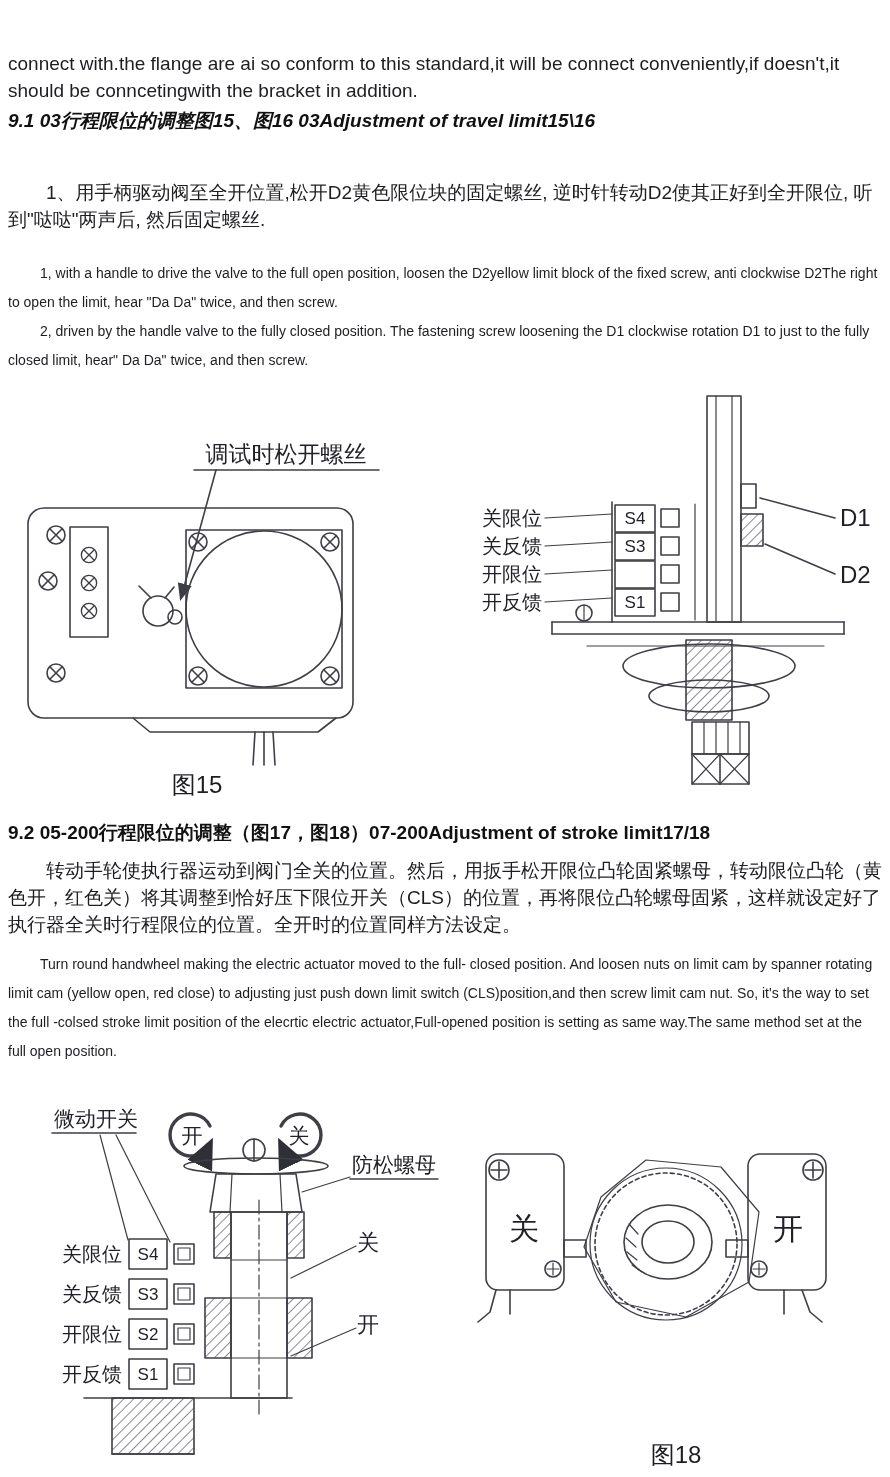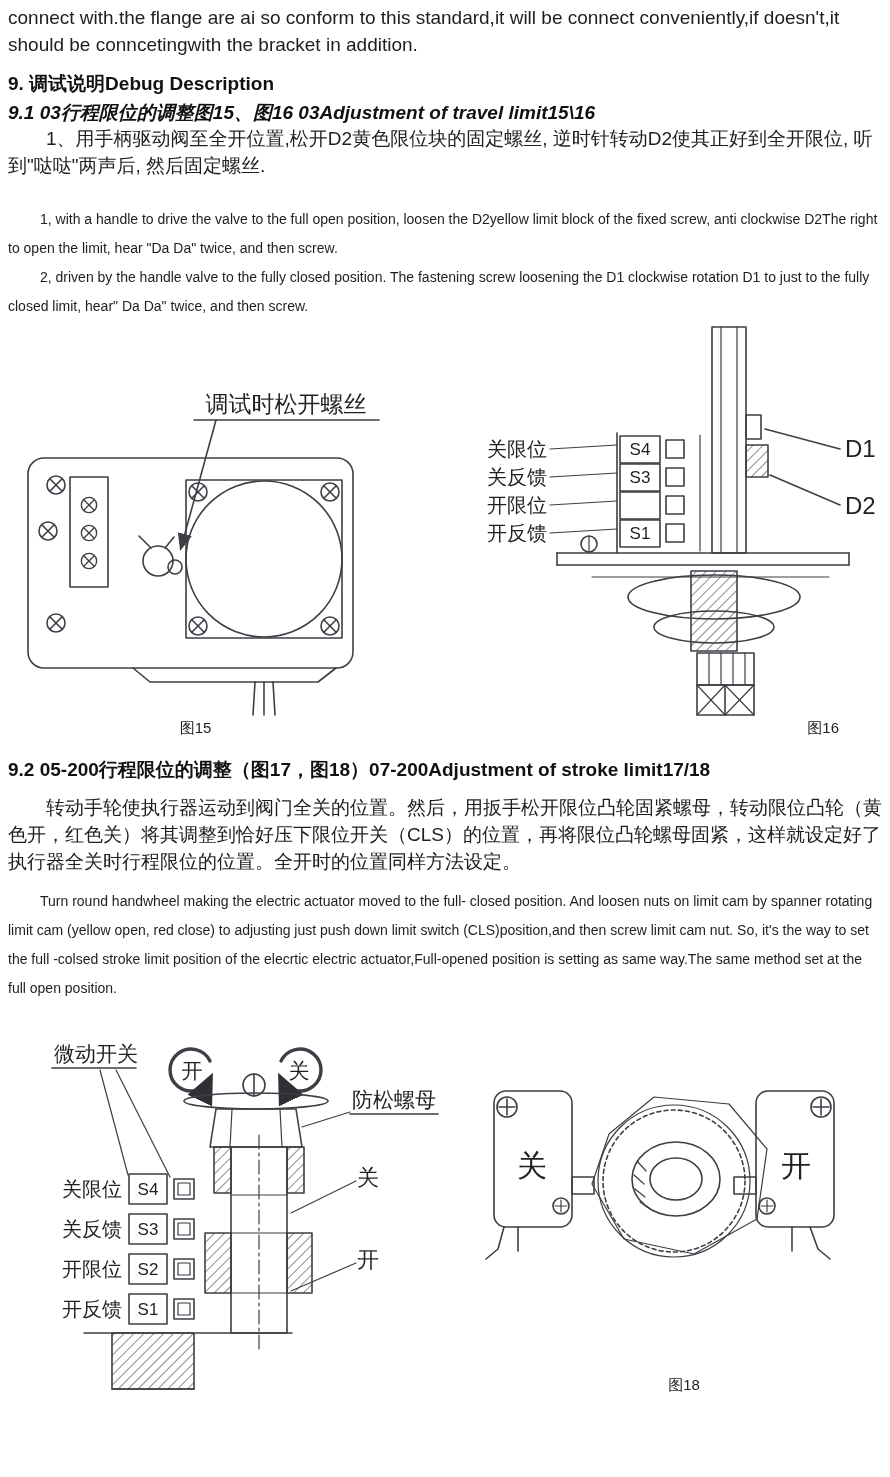--- a/index.html
+++ b/index.html
@@ -8,58 +8,57 @@
     position:relative;
     width:890px; min-height:1477px;
     background:#fff;
     color:#1d1d22;
     font-family:"Liberation Sans","DejaVu Sans",sans-serif;
     padding:4px 8px 0 8px;
     box-sizing:border-box;
     overflow:hidden;
   }
   p { margin:0; }
-  .body-text { font-size:19px; line-height:27px; color:#1d1d22; }
+  .body-text { font-size:19px; line-height:27px; color:#1d1d22;margin-top:46px; }
   .en-text   { font-size:14px; line-height:29px; }
   .indent-cn { text-indent:38px; }
   .indent-en { text-indent:32px; }
   h3, h4 { margin:0; font-size:19px; font-weight:bold; color:#111; }
   .h9  { margin-top:14px; line-height:24px; }
   .h91 { margin-top:5px;  line-height:24px;font-style:italic; }
   .h92 { margin-top:20px; line-height:24px; }
   .gap-en { margin-top:26px; }
   .gap-sm { margin-top:12px; }
 
-  .fig-row { display:flex; align-items:flex-end;gap:8px; }
+  .fig-row { display:flex; align-items:center; }
   .row1 { margin-top:4px; }
   .row2 { margin-top:24px; }
   figure { margin:0; }
   .fig15-wrap { width:378px; margin-top:56px; }
   .fig16-wrap { width:430px; margin-left:66px; }
   .fig17-wrap { width:430px; margin-left:16px; }
   .fig18-wrap { width:420px; margin-left:12px; margin-top:52px; }
 
-  .caption { font-size:15px; color:#1d1d22; margin-top:2px; }
+  .caption { font-size:24px; color:#1d1d22; margin-top:2px; }
   .cap-center { text-align:center; }
   .cap-right  { text-align:right; padding-right:48px; }
 
   svg { display:block; }
   .draw, .draw * { stroke:#3e3e46; stroke-width:1.6; fill:none; stroke-linejoin:round; stroke-linecap:round; }
   .thin, .thin * { stroke-width:1.2; }
   .thick, .thick * { stroke-width:3.4; }
   .labels text { stroke:none; fill:#1f1f26; font-family:"Liberation Sans","DejaVu Sans",sans-serif; }
 </style>
 </head>
 <body>
 
 <div class="page">
 
   <p class="body-text">connect with.the flange are ai so conform to this standard,it will be connect conveniently,if doesn't,it should be conncetingwith the bracket in addition.</p>
 
-  <h3 class="h9">9.    调试说明Debug Description</h3>
   <h4 class="h91">9.1  03行程限位的调整图15、图16  03Adjustment of travel limit15\16</h4>
 
   <p class="body-text indent-cn">1、用手柄驱动阀至全开位置,松开D2黄色限位块的固定螺丝, 逆时针转动D2使其正好到全开限位, 听到"哒哒"两声后, 然后固定螺丝.</p>
   <p class="en-text indent-en gap-en">1, with a handle to drive the valve to the full open position, loosen the D2yellow limit block of the fixed screw, anti clockwise D2The right to open the limit, hear "Da Da" twice, and then screw.</p>
   <p class="en-text indent-en">2, driven by the handle valve to the fully closed position. The fastening screw loosening the D1 clockwise rotation D1 to just to the fully closed limit, hear" Da Da" twice, and then screw.</p>
 
   <div class="fig-row row1">
 
     <figure class="fig15-wrap">
       <svg viewBox="0 0 375 332" width="375" height="332">
@@ -176,21 +175,20 @@
           <text x="90" y="187" text-anchor="end" font-size="20">开限位</text>
           <text x="90" y="215" text-anchor="end" font-size="20">开反馈</text>
           <text x="183" y="130" text-anchor="middle" font-size="17">S4</text>
           <text x="183" y="158" text-anchor="middle" font-size="17">S3</text>
           <text x="183" y="186" text-anchor="middle" font-size="17"></text>
           <text x="183" y="214" text-anchor="middle" font-size="17">S1</text>
           <text x="388" y="132" font-size="24">D1</text>
           <text x="388" y="189" font-size="24">D2</text>
         </g>
       </svg>
-      <figcaption class="caption cap-right">图16</figcaption>
     </figure>
   </div>
 
   <h4 class="h92">9.2  05-200行程限位的调整（图17，图18）07-200Adjustment of stroke limit17/18</h4>
   <p class="body-text indent-cn gap-sm">转动手轮使执行器运动到阀门全关的位置。然后，用扳手松开限位凸轮固紧螺母，转动限位凸轮（黄色开，红色关）将其调整到恰好压下限位开关（CLS）的位置，再将限位凸轮螺母固紧，这样就设定好了执行器全关时行程限位的位置。全开时的位置同样方法设定。</p>
   <p class="en-text indent-en gap-sm">Turn round handwheel  making the electric actuator moved to the full- closed position. And loosen nuts on limit cam by spanner rotating limit cam  (yellow open, red close) to adjusting just push down  limit switch (CLS)position,and then screw limit cam nut.   So, it's the way to set the full -colsed stroke limit position of the elecrtic electric actuator,Full-opened position is setting as same way.The same method set at the full open position.</p>
 
   <div class="fig-row row2">
 
     <figure class="fig17-wrap">

